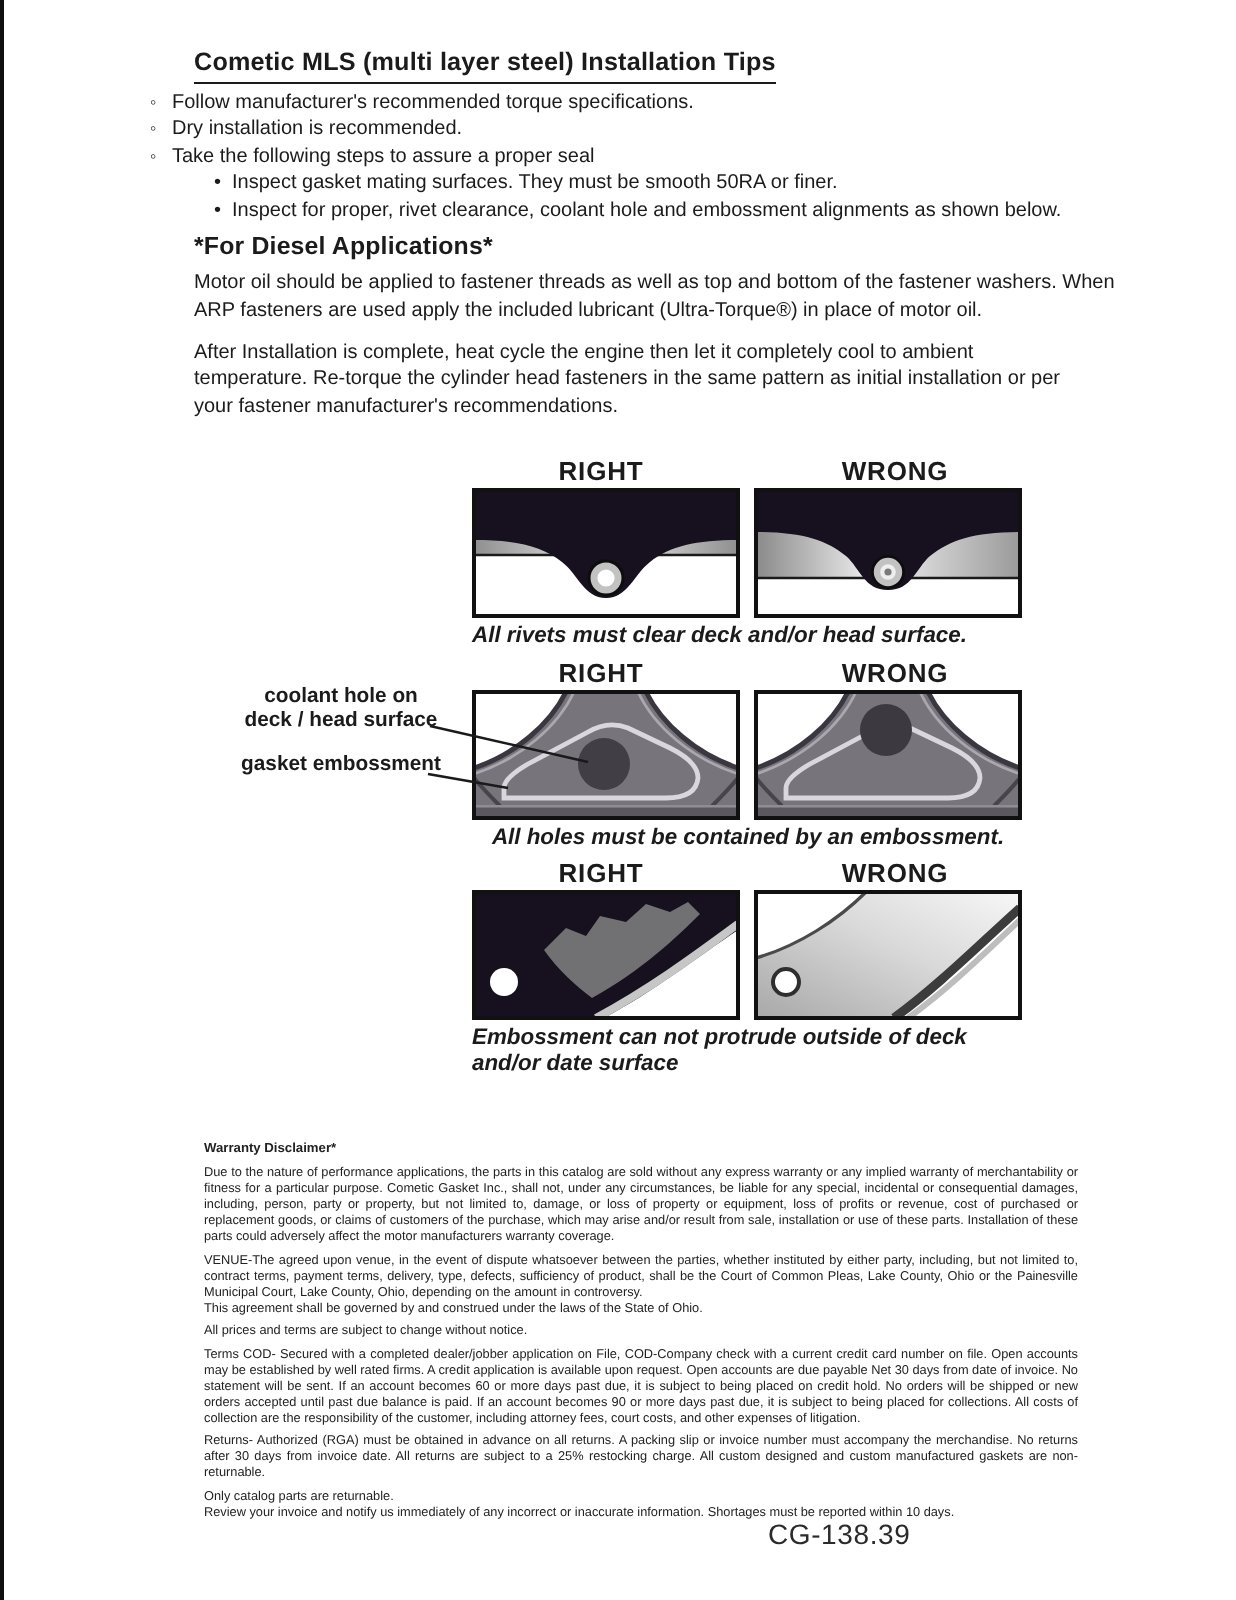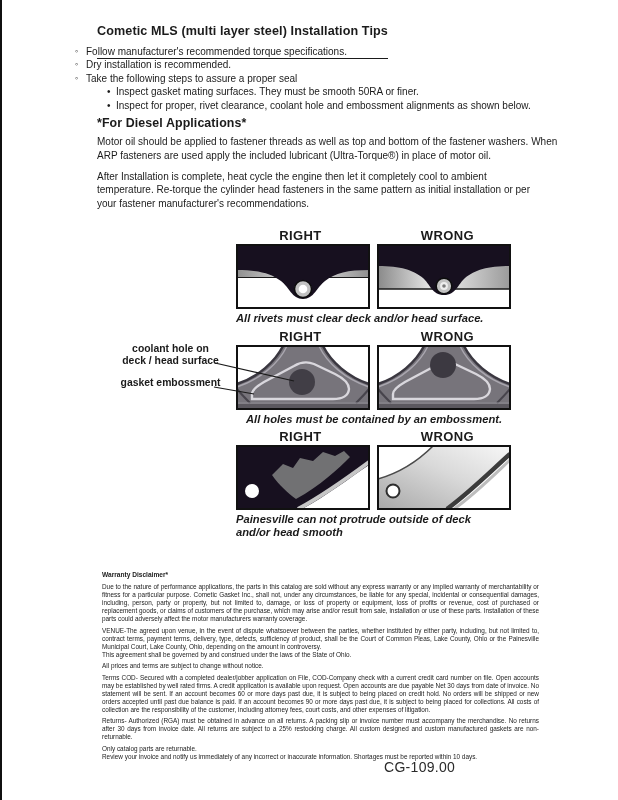--- a/index.html
+++ b/index.html
@@ -2,21 +2,21 @@
 <html><head>
 <meta charset="utf-8">
 <style>
   * { margin:0; padding:0; box-sizing:border-box; }
   html,body { background:#ffffff; }
   body { width:618px; height:800px; font-family:"Liberation Sans", sans-serif; color:#1b1b1b; }
   #page { position:relative; width:618px; height:800px; background:#fff; overflow:hidden; }
   #left-edge { position:absolute; left:0; top:0; width:2px; height:800px; background:#101010; }
 
   .title { position:absolute; left:97px; top:24px; font-size:12.6px; font-weight:bold;
-           border-bottom:1.6px solid #1a1a1a; padding-bottom:20px; letter-spacing:0.1px; }
+           border-bottom:1.6px solid #1a1a1a; padding-bottom:3px; letter-spacing:0.1px; }
 
   .bullets { position:absolute; left:75px; top:45px; width:470px; font-size:10px; line-height:13.4px; }
   .b-row { display:flex; }
   .b-glyph { width:11px; flex:0 0 11px; font-size:9px; text-align:left; }
   .b-sub { margin-left:32px; }
   .b-sub .b-glyph { width:9px; flex:0 0 9px; font-size:10px; }
 
   .diesel { position:absolute; left:97px; top:117px; width:462px; font-size:10px; line-height:13.4px; }
   .diesel h2 { font-size:12.4px; font-weight:bold; margin-bottom:5px; letter-spacing:0.1px; }
   .diesel p { margin-bottom:7.5px; }
@@ -201,31 +201,31 @@
         <rect width="134" height="65" fill="#ffffff"></rect>
         <path d="M56,1 C42,15 22,28 1,34 L1,64 L70,64 C92,48 114,26 133,9 L133,1 Z" fill="url(#g3)"></path>
         <path d="M56,1 C42,15 22,28 1,34" stroke="#4a4a4a" stroke-width="1.6" fill="none"></path>
         <path d="M70,64 C92,48 114,26 133,9" stroke="#3c3c3c" stroke-width="4.5" fill="none"></path>
         <path d="M77,64 C98,49 118,29 133,15" stroke="#bdbdbd" stroke-width="3" fill="none"></path>
         <circle cx="16" cy="46" r="6.5" fill="#ffffff" stroke="#2e2e2e" stroke-width="2"></circle>
         <rect x="1" y="1" width="132" height="63" fill="none" stroke="#111111" stroke-width="2"></rect>
       </svg>
     </div>
     <div class="caption">
-      <div>Painesville can not protrude outside of deck</div>
-      <div>and/or head smooth</div>
+      <div>Embossment can not protrude outside of deck</div>
+      <div>and/or date surface</div>
     </div>
   </div>
 
   <div class="legal">
     <h3>Warranty Disclaimer*</h3>
     <p>Due to the nature of performance applications, the parts in this catalog are sold without any express warranty or any implied warranty of merchantability or fitness for a particular purpose.  Cometic Gasket Inc., shall not, under any circumstances, be liable for any special, incidental or consequential damages, including, person, party or property, but not limited to, damage, or loss of property or equipment, loss of profits or revenue, cost of purchased or replacement goods, or claims of customers of the purchase, which may arise and/or result from sale, installation or use of these parts.  Installation of these parts could adversely affect the motor manufacturers warranty coverage.</p>
     <p class="tight">VENUE-The agreed upon venue, in the event of dispute whatsoever between the parties, whether instituted by either party, including, but not limited to, contract terms, payment terms, delivery, type, defects, sufficiency of product, shall be the Court of Common Pleas, Lake County, Ohio or the Painesville Municipal Court, Lake County, Ohio, depending on the amount in controversy.</p>
     <p>This agreement shall be governed by and construed under the laws of the State of Ohio.</p>
     <p>All prices and terms are subject to change without notice.</p>
     <p>Terms COD- Secured with a completed dealer/jobber application on File, COD-Company check with a current credit card number on file.  Open accounts may be established by well rated firms.  A credit application is available upon request.  Open accounts are due payable Net 30 days from date of invoice.  No statement will be sent.  If an account becomes 60 or more days past due, it is subject to being placed on credit hold.  No orders will be shipped or new orders accepted until past due balance is paid.  If an account becomes 90 or more days past due, it is subject to being placed for collections.  All costs of collection are the responsibility of the customer, including attorney fees, court costs, and other expenses of litigation.</p>
     <p>Returns- Authorized (RGA) must be obtained in advance on all returns.  A packing slip or invoice number must accompany the merchandise.  No returns after 30 days from invoice date.  All returns are subject to a 25% restocking charge.  All custom designed and custom manufactured gaskets are non-returnable.</p>
     <p class="tight">Only catalog parts are returnable.</p>
     <p>Review your invoice and notify us immediately of any incorrect or inaccurate information.  Shortages must be reported within 10 days.</p>
   </div>
 
-  <div class="page-num">CG-109.00</div>
+  <div class="page-num">CG-138.39</div>
 </div>
 
 </body></html>

